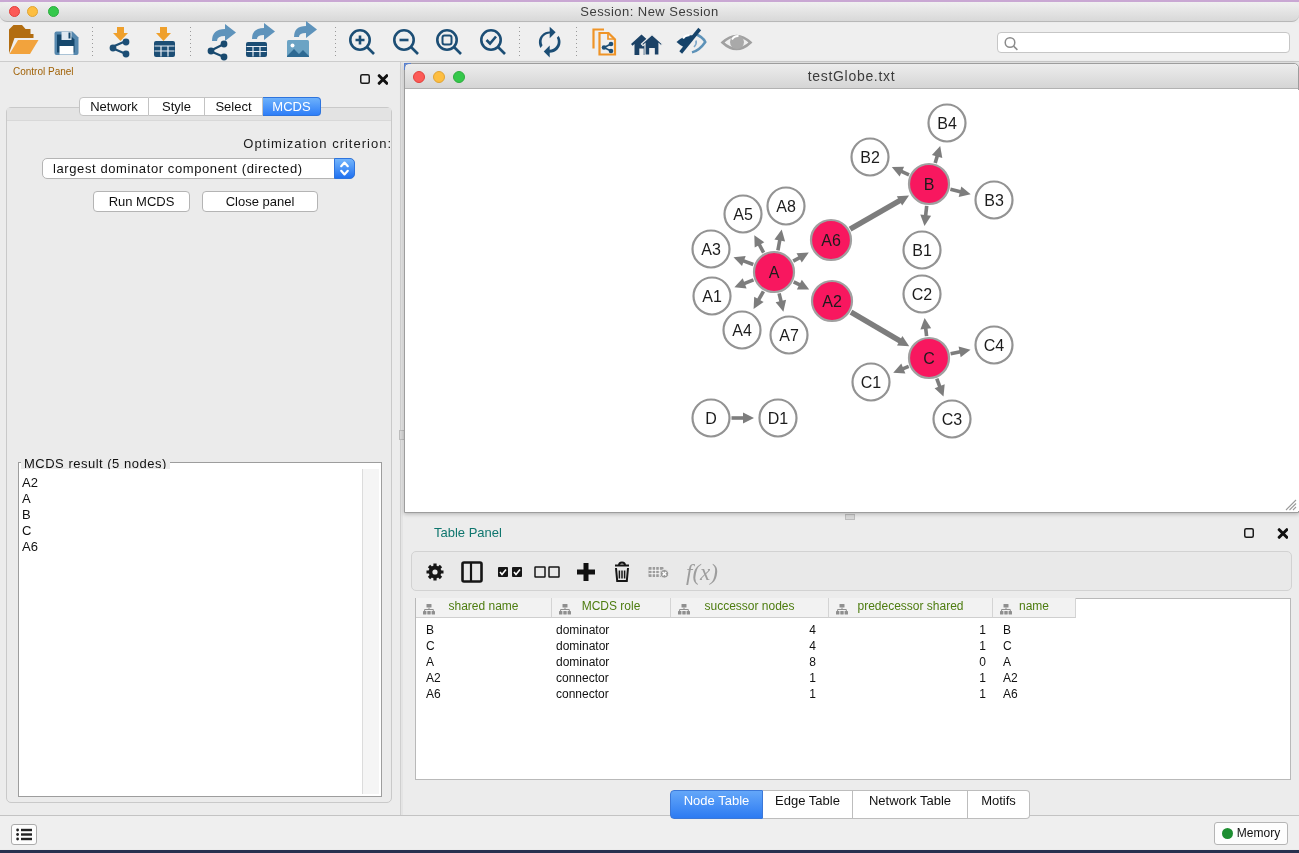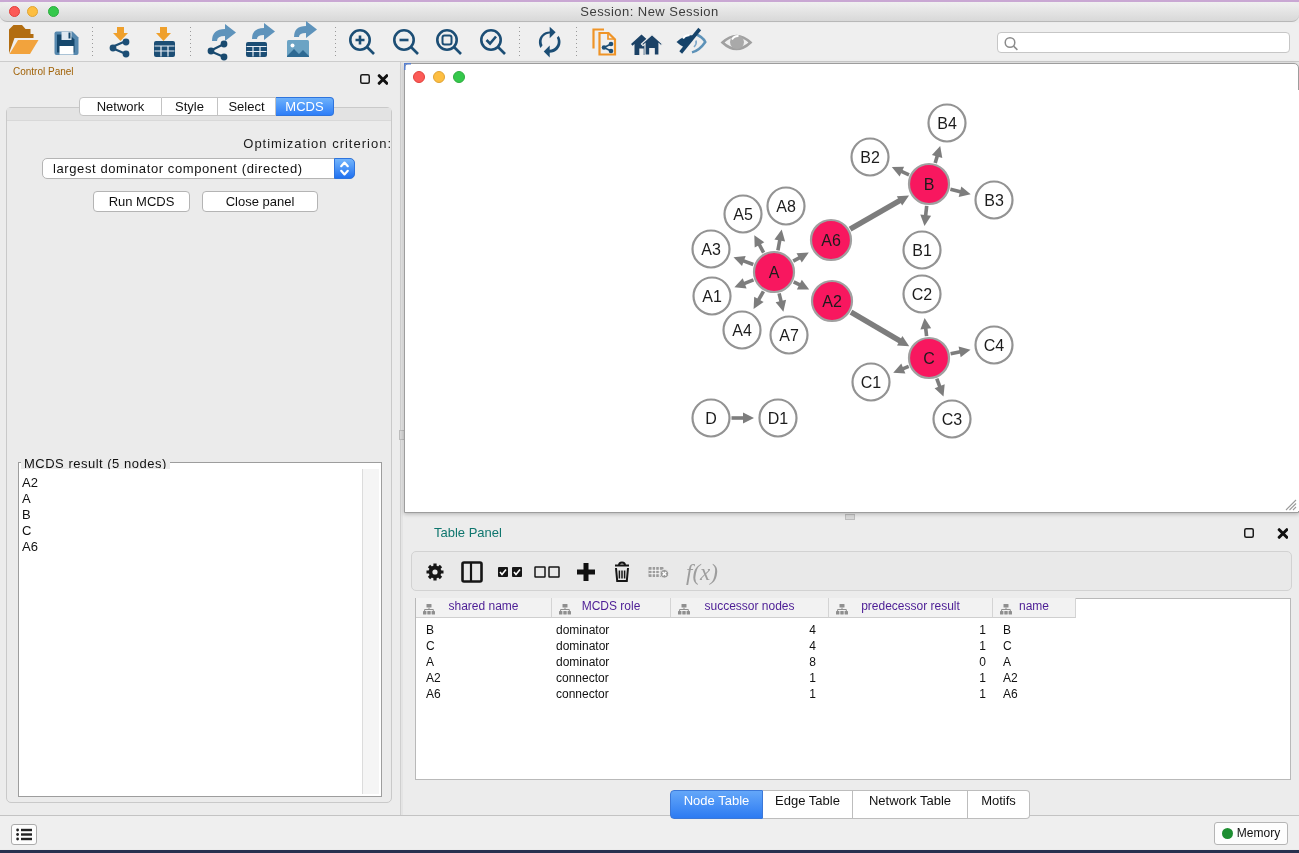--- a/index.html
+++ b/index.html
@@ -34,21 +34,21 @@
 #listbtn{left:11px;top:824px;width:26px;height:21px;background:#fdfdfd;border:1px solid #ababab;border-radius:3px}
 #membtn{left:1214px;top:822px;width:74px;height:23px;background:#fdfdfd;border:1px solid #b5b5b5;border-radius:3px;font-size:12px;color:#111;text-align:center;line-height:21px}
 
 #netwin{left:404px;top:63px;width:895px;height:450px;background:#fff;border:1px solid #9d9d9d;border-radius:5px 5px 0 0;box-shadow:0 1px 4px rgba(0,0,0,0.25)}
 #nettitle{left:0;top:0;width:100%;height:25px;background:linear-gradient(#ededed,#d5d5d5);border-bottom:1px solid #b2b2b2;border-radius:5px 5px 0 0}
 #netcanvas{left:1px;top:26px;width:1037px;height:421px;background:#fff}
 
 #tptitle{left:434px;top:525px;font-size:13px;color:#0f766e}
 #tbar{left:411px;top:551px;width:881px;height:40px;background:#e9e9e9;border:1px solid #d2d2d2;border-radius:5px}
 #tbl{left:415px;top:598px;width:876px;height:182px;background:#fff;border:1px solid #b9b9b9}
-.hrow{position:absolute;top:0;height:20px;line-height:19px;background:#f2f2f2;border-right:1px solid #d4d4d4;border-bottom:1px solid #cfcfcf;font-size:12px;color:#4c1d95;text-align:center;line-height:17px}
+.hrow{position:absolute;top:0;height:20px;line-height:19px;background:#f2f2f2;border-right:1px solid #d4d4d4;border-bottom:1px solid #cfcfcf;font-size:12px;color:#4d7c0f;text-align:center;line-height:17px}
 .cell{position:absolute;font-size:12px;color:#111;height:16px;line-height:16px}
 .seg{height:29px;line-height:20px;font-size:13px;background:#fff;border:1px solid #bdbdbd;border-left:none;color:#111;text-align:center}
 .seg.first{border-left:1px solid #bdbdbd;border-radius:4px 0 0 4px}
 .seg.last{border-radius:0 4px 4px 0}
 .seg.on{background:linear-gradient(#64a7f9,#2d7bf2);color:#fff;border-color:#3b78d8}
 </style></head><body>
 <div class="abs" id="topline"></div>
 <div class="abs" id="titlebar">
     <div id="title">Session: New Session</div>
   </div>
@@ -182,21 +182,21 @@
   </svg>
 
 <div class="abs" id="cptitle">Control Panel</div>
 <svg class="abs" style="left:360px;top:74px" width="28" height="11">
     <rect x="0.75" y="0.75" width="8.5" height="8.5" rx="1.5" fill="none" stroke="#1a1a1a" stroke-width="1.5"></rect>
     <path d="M19.2 1.7 l7.6 7.6 M26.8 1.7 l-7.6 7.6" stroke="#111" stroke-width="3" stroke-linecap="round"></path>
   </svg>
 <div class="abs" id="cpbox"></div>
 <div class="abs" style="left:7px;top:108px;width:384px;height:13px;background:#e3e3e3;border-bottom:1px solid #d8d8d8"></div>
 <div class="tabrow" style="left:79px;top:97px">
-<div class="tab first" style="width:83px">Network</div>
+<div class="tab first" style="width:70px">Network</div>
     <div class="tab" style="width:56px">Style</div>
     <div class="tab" style="width:58px">Select</div>
     <div class="tab on last" style="width:58px">MCDS</div>
 </div>
 <div class="abs" id="optlabel">Optimization criterion:</div>
 <div class="abs" id="dd">largest dominator component (directed)</div>
 <div class="abs" id="ddbtn"></div>
 <svg class="abs" style="left:334px;top:158px" width="21" height="21">
     <g stroke="#fff" stroke-width="2.2" fill="none" stroke-linecap="round" stroke-linejoin="round">
       <path d="M7.2 8.2 l3.3 -3.6 l3.3 3.6"></path>
@@ -226,20 +226,23 @@
       <rect x="5" y="5.3" width="11" height="2.4"></rect>
       <rect x="5" y="9.8" width="11" height="2.4"></rect>
     </g>
   </svg>
 <div class="abs" id="membtn"><span style="display:inline-block;width:11px;height:11px;border-radius:50%;background:#1d8e31;margin-right:4px;vertical-align:-2px"></span>Memory</div>
 
 <div class="abs" id="netwin">
   <svg class="abs" style="left:-1px;top:-1px" width="8" height="8">
       <path d="M0.75 7 v-6.25 h6.25" fill="none" stroke="#567fd0" stroke-width="1.5"></path>
     </svg>
+  <div class="abs" id="nettitle">
+      <div style="text-align:center;font-size:14px;letter-spacing:0.7px;color:#3c3c3c;line-height:24px">testGlobe.txt</div>
+    </div>
   <div class="abs" style="left:8px;top:7px;width:12px;height:12px;border-radius:50%;background:#fc5b57;border:1px solid #e2403c"></div>
   <div class="abs" style="left:28px;top:7px;width:12px;height:12px;border-radius:50%;background:#fdbe41;border:1px solid #e0a434"></div>
   <div class="abs" style="left:48px;top:7px;width:12px;height:12px;border-radius:50%;background:#35c84b;border:1px solid #2dad3f"></div>
   <div class="abs" id="netcanvas">
 <svg width="895" height="423" viewBox="0 0 895 423" style="position:absolute;left:0;top:0">
 <line x1="357.6" y1="162.6" x2="351.9" y2="152.0" stroke="#7d7d7d" stroke-width="3.6"></line>
 <polygon points="348.3,145.2 358.3,152.3 348.7,157.4" fill="#7d7d7d"></polygon>
 <line x1="371.9" y1="160.4" x2="374.3" y2="147.2" stroke="#7d7d7d" stroke-width="3.6"></line>
 <polygon points="375.7,139.6 379.1,151.4 368.4,149.5" fill="#7d7d7d"></polygon>
 <line x1="347.3" y1="174.5" x2="334.8" y2="169.9" stroke="#7d7d7d" stroke-width="3.6"></line>
@@ -405,21 +408,21 @@
 <div class="hrow" style="left:671px;top:598px;width:158px">successor nodes</div>
 <svg class="abs" style="left:678px;top:604px" width="12" height="11">
     <g fill="#8f8f8f">
       <rect x="3.5" y="0" width="5" height="3.6" rx="0.6"></rect>
       <rect x="0" y="7" width="3.4" height="3.6" rx="0.6"></rect>
       <rect x="4.3" y="7" width="3.4" height="3.6" rx="0.6"></rect>
       <rect x="8.6" y="7" width="3.4" height="3.6" rx="0.6"></rect>
       <path d="M6 3.6 v2 M1.6 7 v-1.5 h8.7 V7" stroke="#8f8f8f" stroke-width="1" fill="none"></path>
     </g>
   </svg>
-<div class="hrow" style="left:829px;top:598px;width:164px">predecessor result</div>
+<div class="hrow" style="left:829px;top:598px;width:164px">predecessor shared</div>
 <svg class="abs" style="left:836px;top:604px" width="12" height="11">
     <g fill="#8f8f8f">
       <rect x="3.5" y="0" width="5" height="3.6" rx="0.6"></rect>
       <rect x="0" y="7" width="3.4" height="3.6" rx="0.6"></rect>
       <rect x="4.3" y="7" width="3.4" height="3.6" rx="0.6"></rect>
       <rect x="8.6" y="7" width="3.4" height="3.6" rx="0.6"></rect>
       <path d="M6 3.6 v2 M1.6 7 v-1.5 h8.7 V7" stroke="#8f8f8f" stroke-width="1" fill="none"></path>
     </g>
   </svg>
 <div class="hrow" style="left:993px;top:598px;width:83px">name</div>

